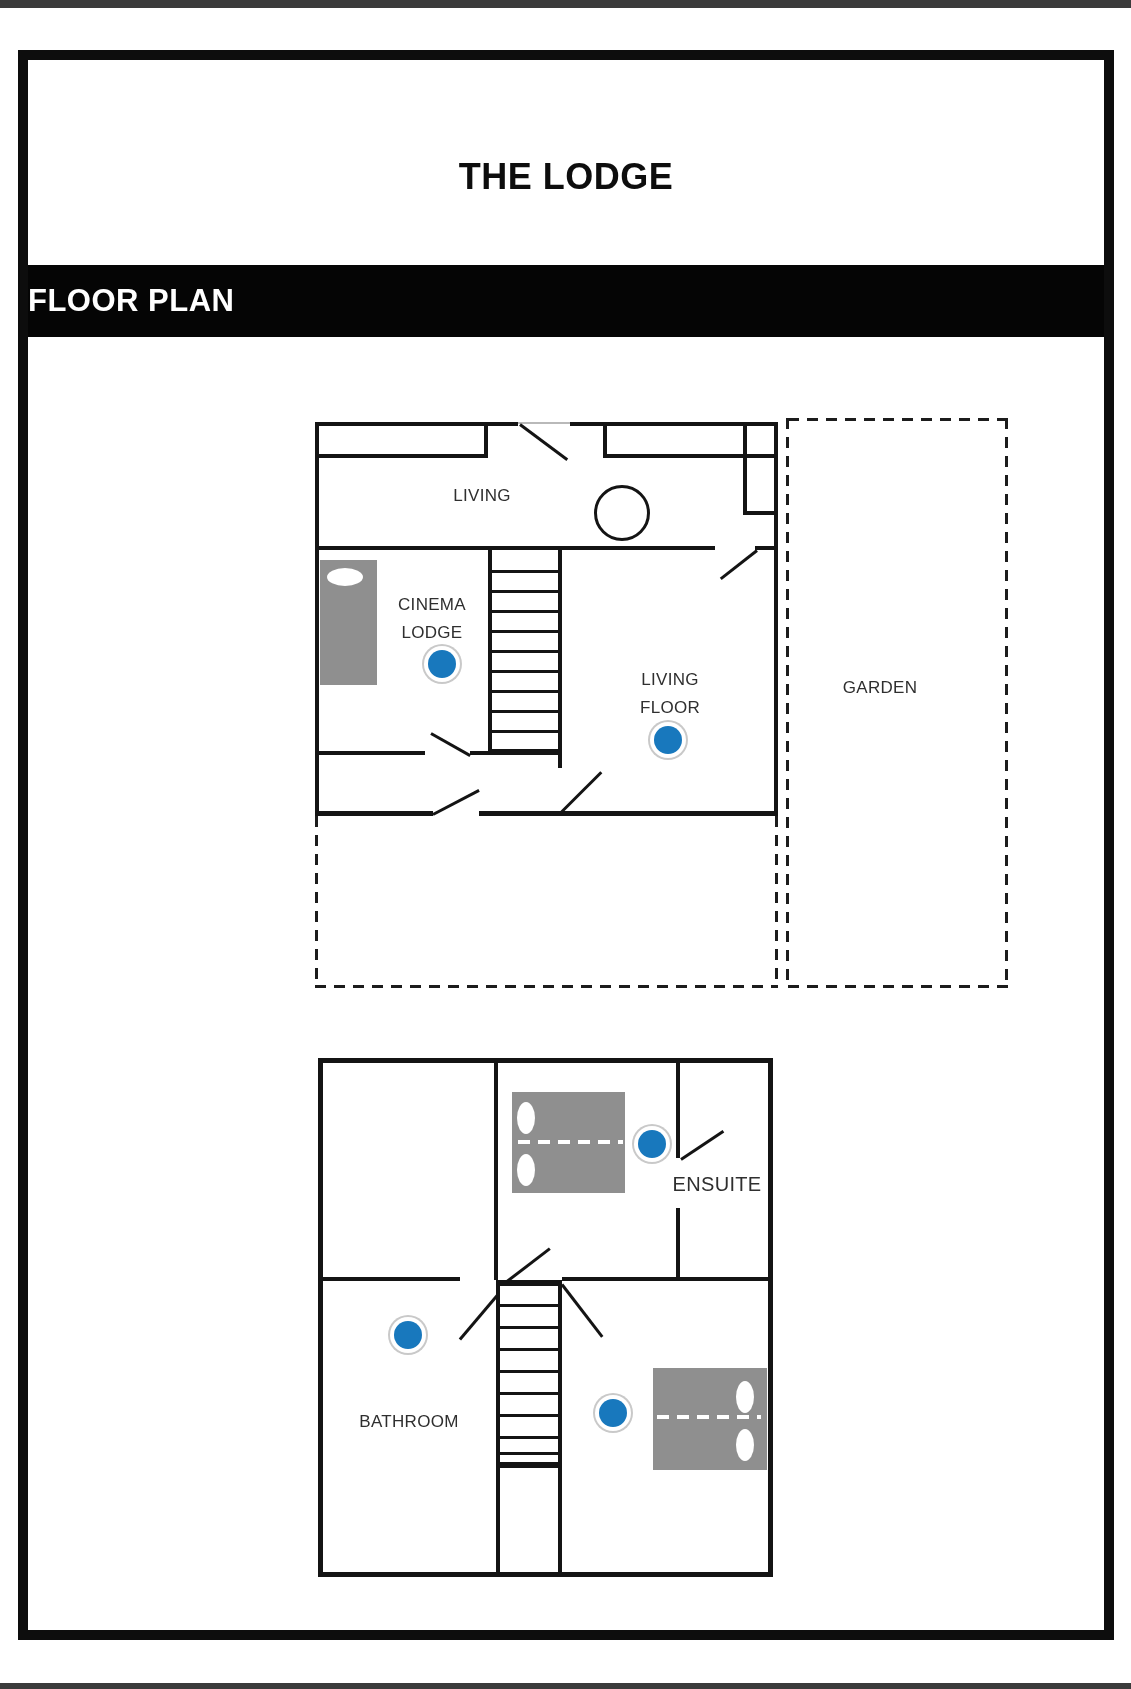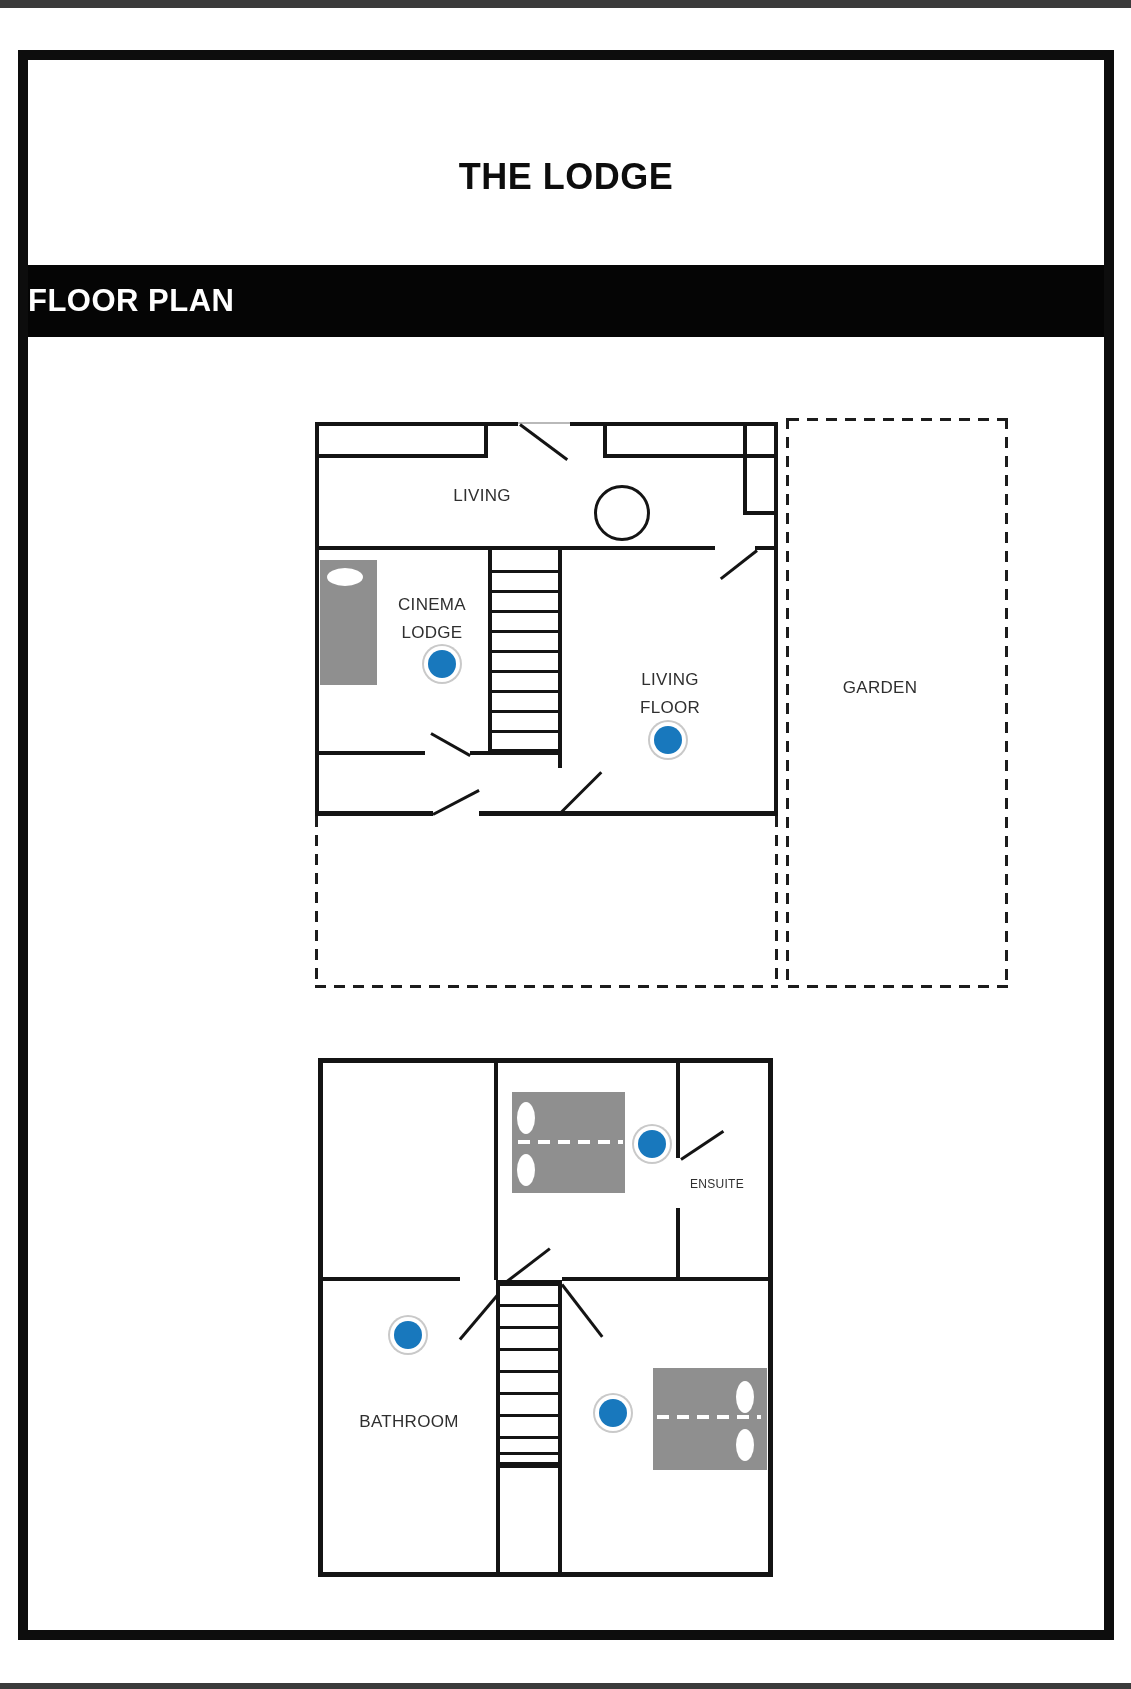--- a/index.html
+++ b/index.html
@@ -137,21 +137,21 @@
   <div class="gray" style="left:512px;top:1092px;width:113px;height:101px;"></div>
   <div class="pillow" style="left:517px;top:1102px;width:18px;height:32px;"></div>
   <div class="pillow" style="left:517px;top:1154px;width:18px;height:32px;"></div>
   <div class="bed-dash" style="left:518px;top:1140px;width:105px;"></div>
 
   <div class="gray" style="left:653px;top:1368px;width:114px;height:102px;"></div>
   <div class="pillow" style="left:736px;top:1381px;width:18px;height:32px;"></div>
   <div class="pillow" style="left:736px;top:1429px;width:18px;height:32px;"></div>
   <div class="bed-dash" style="left:657px;top:1415px;width:104px;"></div>
 
-  <div class="lbl" style="left:717px;top:1184px;font-size:12px;">ENSUITE</div>
+  <div class="lbl" style="left:717px;top:1184px;font-size:20px;">ENSUITE</div>
   <div class="lbl" style="left:409px;top:1422px;text-align:right;">BATHROOM</div>
 
 <div class="marker" style="left: 428px; top: 650px;"></div>
     <div class="marker" style="left: 654px; top: 726px;"></div>
     <div class="marker" style="left: 638px; top: 1130px;"></div>
     <div class="marker" style="left: 394px; top: 1321px;"></div>
     <div class="marker" style="left: 599px; top: 1399px;"></div>
   </div>
 
 </body></html>

